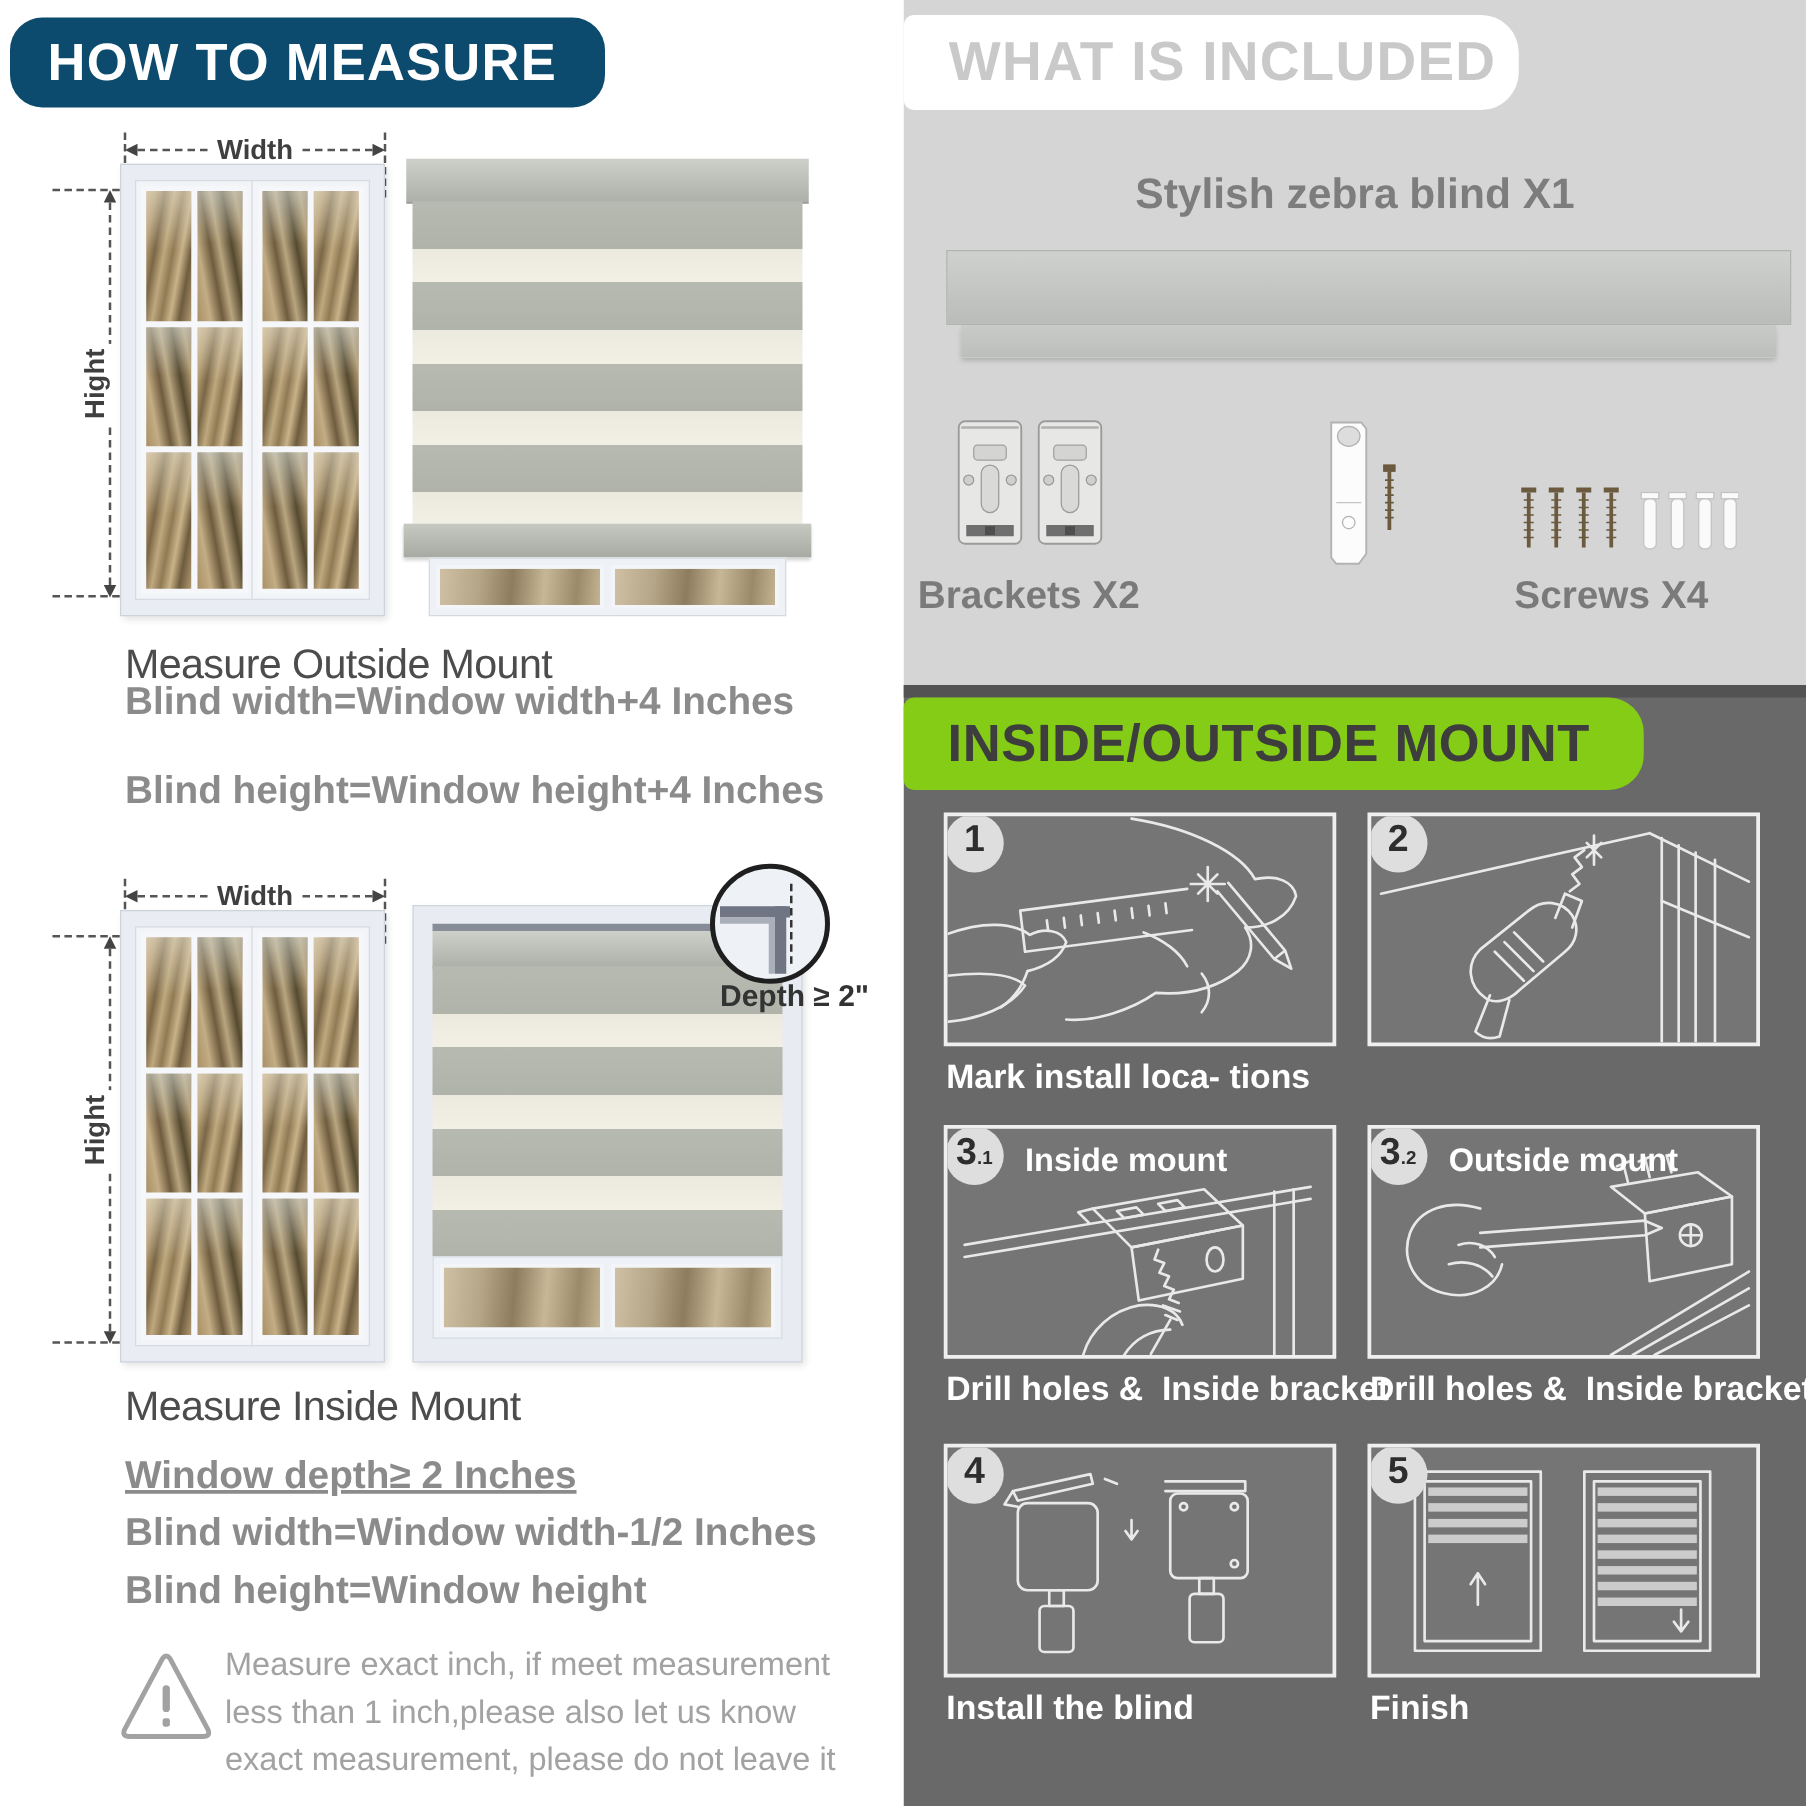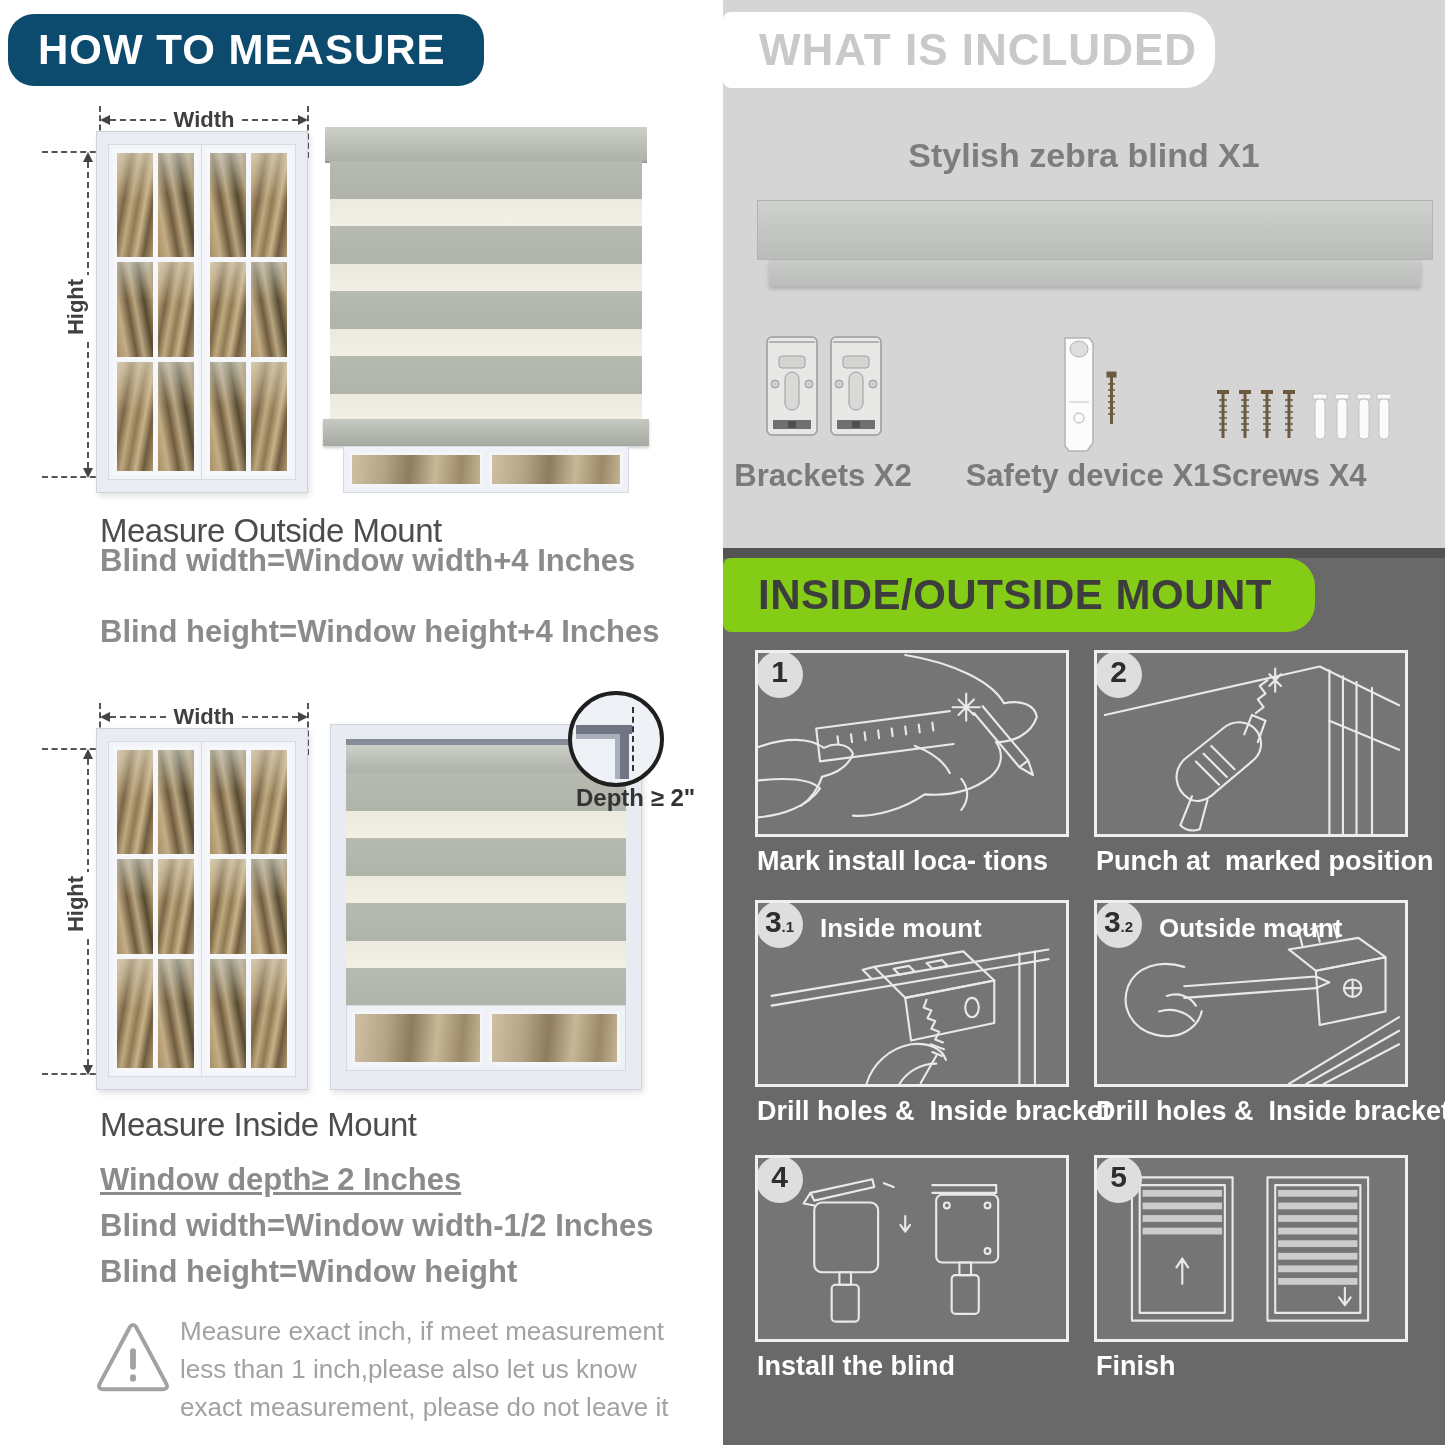--- a/index.html
+++ b/index.html
@@ -283,21 +283,20 @@
             <rect x="0" y="5" width="10" height="40" rx="4"></rect>
           </g>
         <g transform="translate(164,8)">
             <rect x="-2" y="0" width="14" height="5"></rect>
             <rect x="0" y="5" width="10" height="40" rx="4"></rect>
           </g>
       </g>
     </svg>
 
     <div class="abs item-label" style="left:100px;top:458px;">Brackets X2</div>
-    <div class="abs item-label" style="left:365px;top:458px;">Safety device X1</div>
     <div class="abs item-label" style="left:566px;top:458px;text-align:right;">Screws X4</div>
   </div>
 
   <div class="abs mount-section">
     <div class="abs mount-divider"></div>
     <div class="abs band-mount">INSIDE/OUTSIDE MOUNT</div>
 
     <div class="abs tile" style="left:32px;top:102px;">
       <svg class="lineart art" viewBox="0 0 314 187">
         <path d="M-4 98 C 28 86, 52 88, 66 98 C 78 92, 92 94, 96 104 C 92 116, 80 124, 64 128"></path>
@@ -328,21 +327,20 @@
         <path d="M96 148 L84 178 M112 152 L104 182 M84 178 C 90 184, 98 184, 104 182"></path>
         <path d="M150 84 L158 64 M164 92 L172 70 M158 64 L172 70"></path>
         <path d="M162 62 l8 -6 l-6 -8 l8 -6 l-6 -8 l8 -6"></path>
         <path d="M176 22 l12 12 M188 22 l-12 12 M182 16 v24"></path>
       </svg>
       <div class="badge">
           <span class="bmain">2</span>
           <span class="bsub"></span>
         </div>
     </div>
-    <div class="abs caption" style="left:373px;top:298px;">Punch at  marked position</div>
 
     <div class="abs tile" style="left:32px;top:352px;">
       <svg class="lineart art" viewBox="0 0 314 187">
         <path d="M12 96 L298 48 M12 106 L298 58"></path>
         <path d="M268 52 L268 187 M284 50 L284 187"></path>
         <path d="M118 66 L210 50 L242 80 L150 98 Z"></path>
         <path d="M138 68 l16 -3 l6 6 l-16 3 Z M172 62 l16 -3 l6 6 l-16 3 Z"></path>
         <path d="M118 66 l-12 3 l9 9"></path>
         <path d="M150 98 L242 80 L242 124 L156 142 Z"></path>
         <ellipse cx="219" cy="108" rx="7" ry="10"></ellipse>

